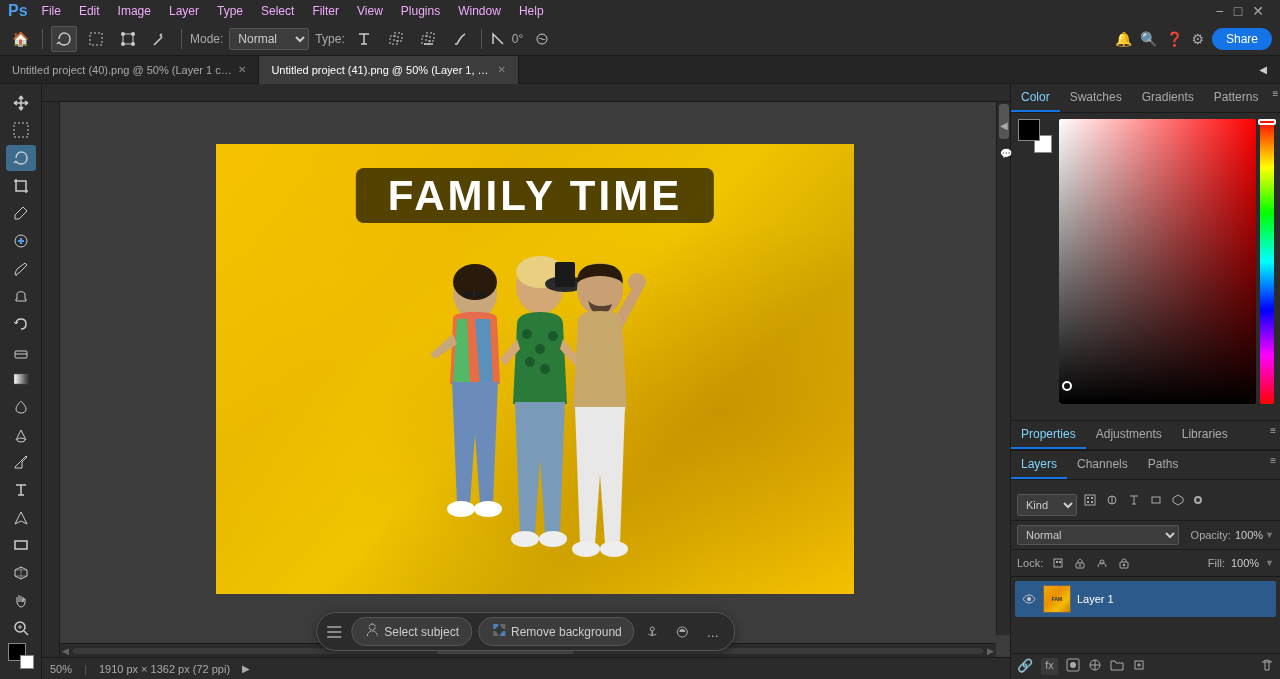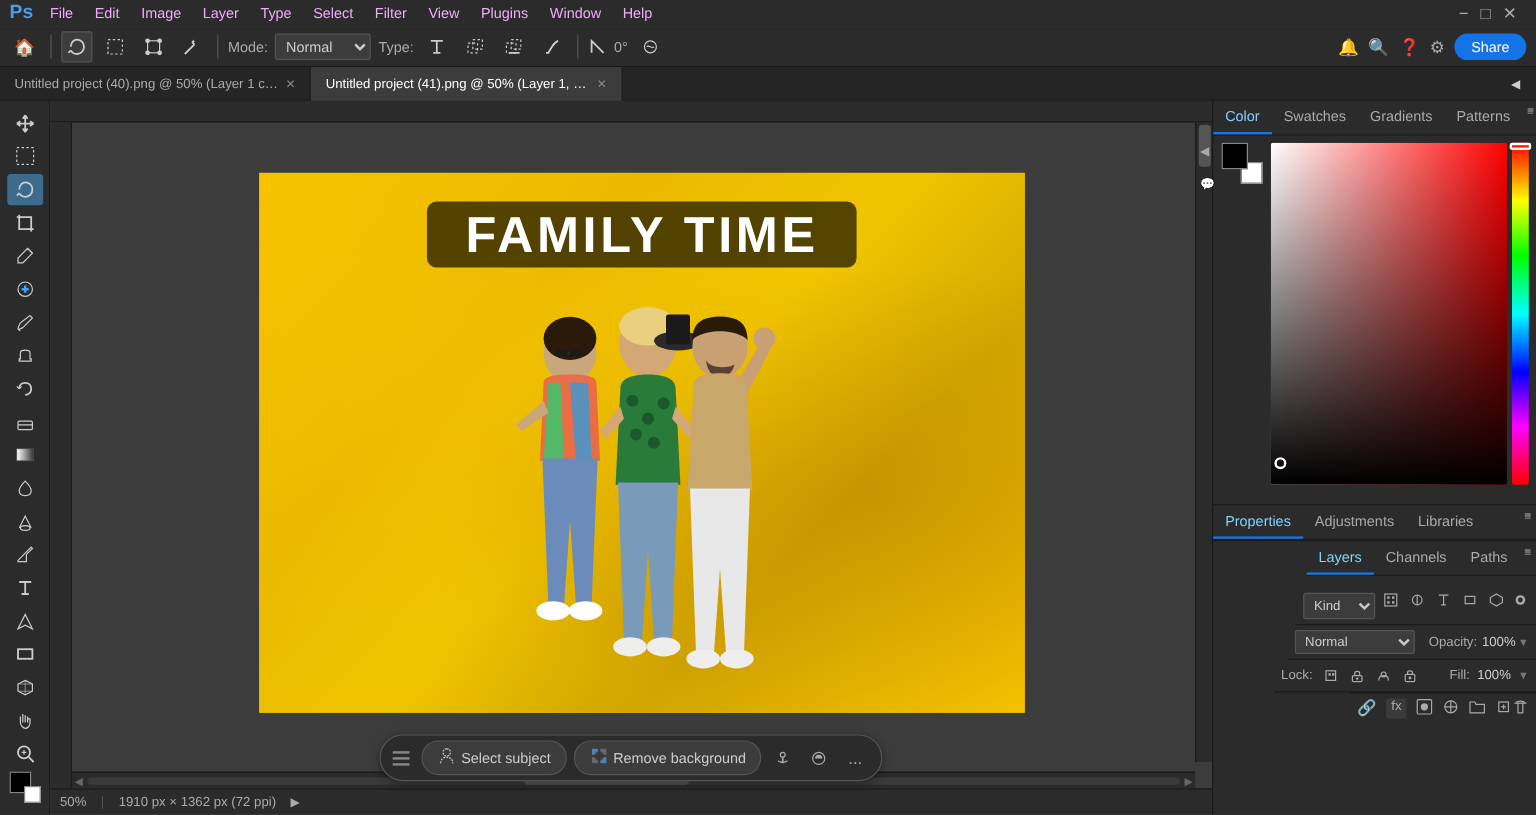--- a/index.html
+++ b/index.html
@@ -555,21 +555,21 @@
 
     <div style="border-bottom:1px solid #1a1a1a;">
       <div class="panel-tabs">
         <div class="panel-tab active">Properties</div>
         <div class="panel-tab">Adjustments</div>
         <div class="panel-tab">Libraries</div>
         <div style="margin-left:auto; padding:4px; color:#aaa; cursor:pointer; font-size:10px;">≡</div>
       </div>
     </div>
 
-    <div style="flex:1; display:flex; flex-direction:column; overflow:hidden;align-items:flex-end;">
+    <div style="flex:1; display:flex; flex-direction:column; overflow:hidden;">
       <div class="panel-tabs">
         <div class="panel-tab active">Layers</div>
         <div class="panel-tab">Channels</div>
         <div class="panel-tab">Paths</div>
         <div style="margin-left:auto; padding:4px; color:#aaa; cursor:pointer; font-size:10px;">≡</div>
       </div>
 
       <div style="display:flex; align-items:center; gap:4px; padding:4px 6px; background:#2b2b2b; border-bottom:1px solid #1a1a1a;">
         <select class="kind-select" style="width:60px;margin-top:10px;">
           <option>Kind</option>
@@ -652,20 +652,40 @@
                 <rect x="2" y="5" width="8" height="6" rx="1" stroke="#aaa" stroke-width="1" fill="none"></rect>
                 <circle cx="6" cy="8" r="1.2" fill="#aaa"></circle>
               </svg>
           </div>
         </div>
         <span style="font-size:11px; color:#aaa; margin-left:auto;padding-left:18px;">Fill:</span>
         <span style="font-size:11px; color:#ccc;">100%</span>
         <span style="font-size:9px; color:#777; cursor:pointer;">▼</span>
       </div>
 
+      <div style="flex:1; overflow-y:auto; padding:2px 0;">
+
+        <div style="display:flex; align-items:center; gap:6px; padding:4px 6px; background:#2c5a8a; border-radius:2px; margin:2px 4px;">
+
+          <div style="width:16px; height:16px; display:flex; align-items:center; justify-content:center; cursor:pointer;">
+            <svg width="14" height="10" viewBox="0 0 14 10">
+              <path d="M7 1 C3 1 1 5 1 5 C1 5 3 9 7 9 C11 9 13 5 13 5 C13 5 11 1 7 1Z" stroke="#ccc" stroke-width="1" fill="none"></path>
+              <circle cx="7" cy="5" r="2" fill="#ccc"></circle>
+            </svg>
+          </div>
+
+          <div style="width:28px; height:28px; border:1px solid #666; flex-shrink:0; overflow:hidden; background: linear-gradient(135deg, #f5c200, #e8b800);">
+
+            <div style="width:100%; height:100%; background: linear-gradient(135deg, #f5aa00 0%, #e89000 40%, #f5bb00 70%, #c88000 100%); display:flex; align-items:center; justify-content:center;">
+              <div style="font-size:5px; color:#333; font-weight:bold;">FAM</div>
+            </div>
+          </div>
+          <span style="font-size:11px; color:#fff; flex:1;">Layer 1</span>
+        </div>
+      </div>
 
       <div style="display:flex; align-items:center; justify-content:space-between; padding:4px 6px; border-top:1px solid #1a1a1a;">
         <div style="display:flex; gap:8px;">
 
           <div style="cursor:pointer; color:#aaa; font-size:13px;">🔗</div>
 
           <div style="cursor:pointer; color:#aaa; font-size:11px; background:#3a3a3a; padding:1px 4px; border-radius:2px;">fx</div>
 
           <div style="cursor:pointer; color:#aaa;">
             <svg width="14" height="14" viewBox="0 0 14 14">

